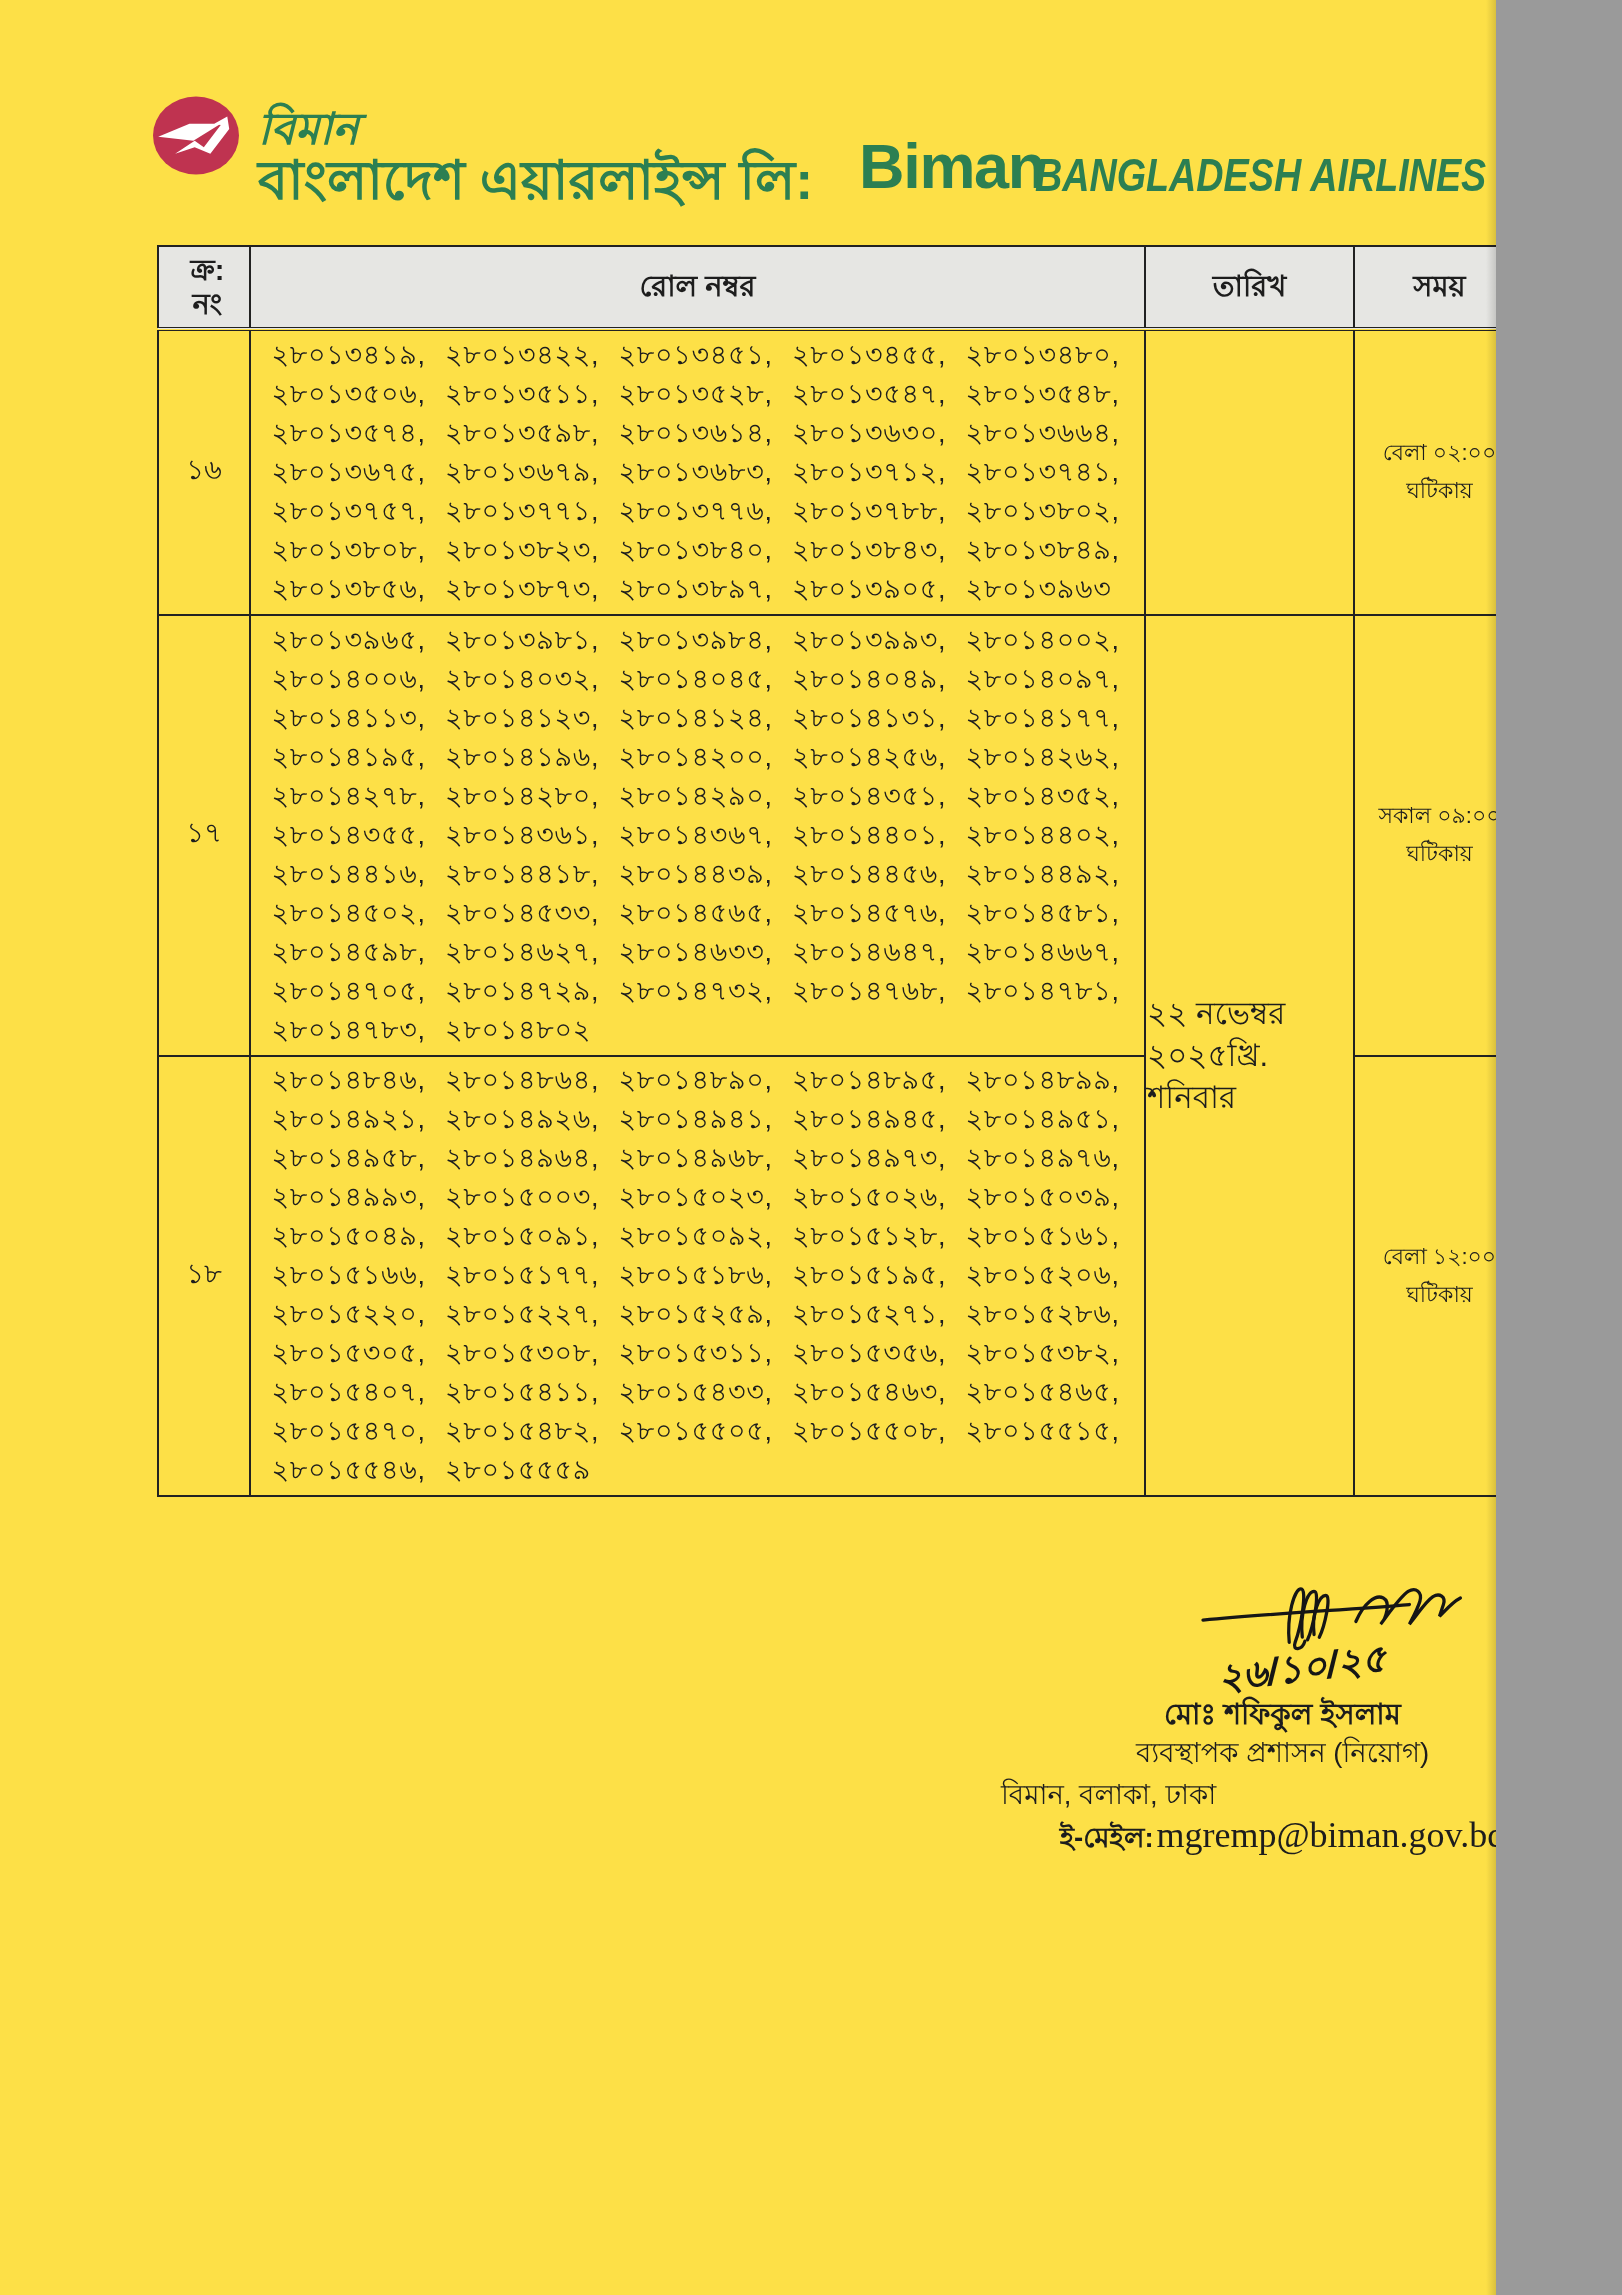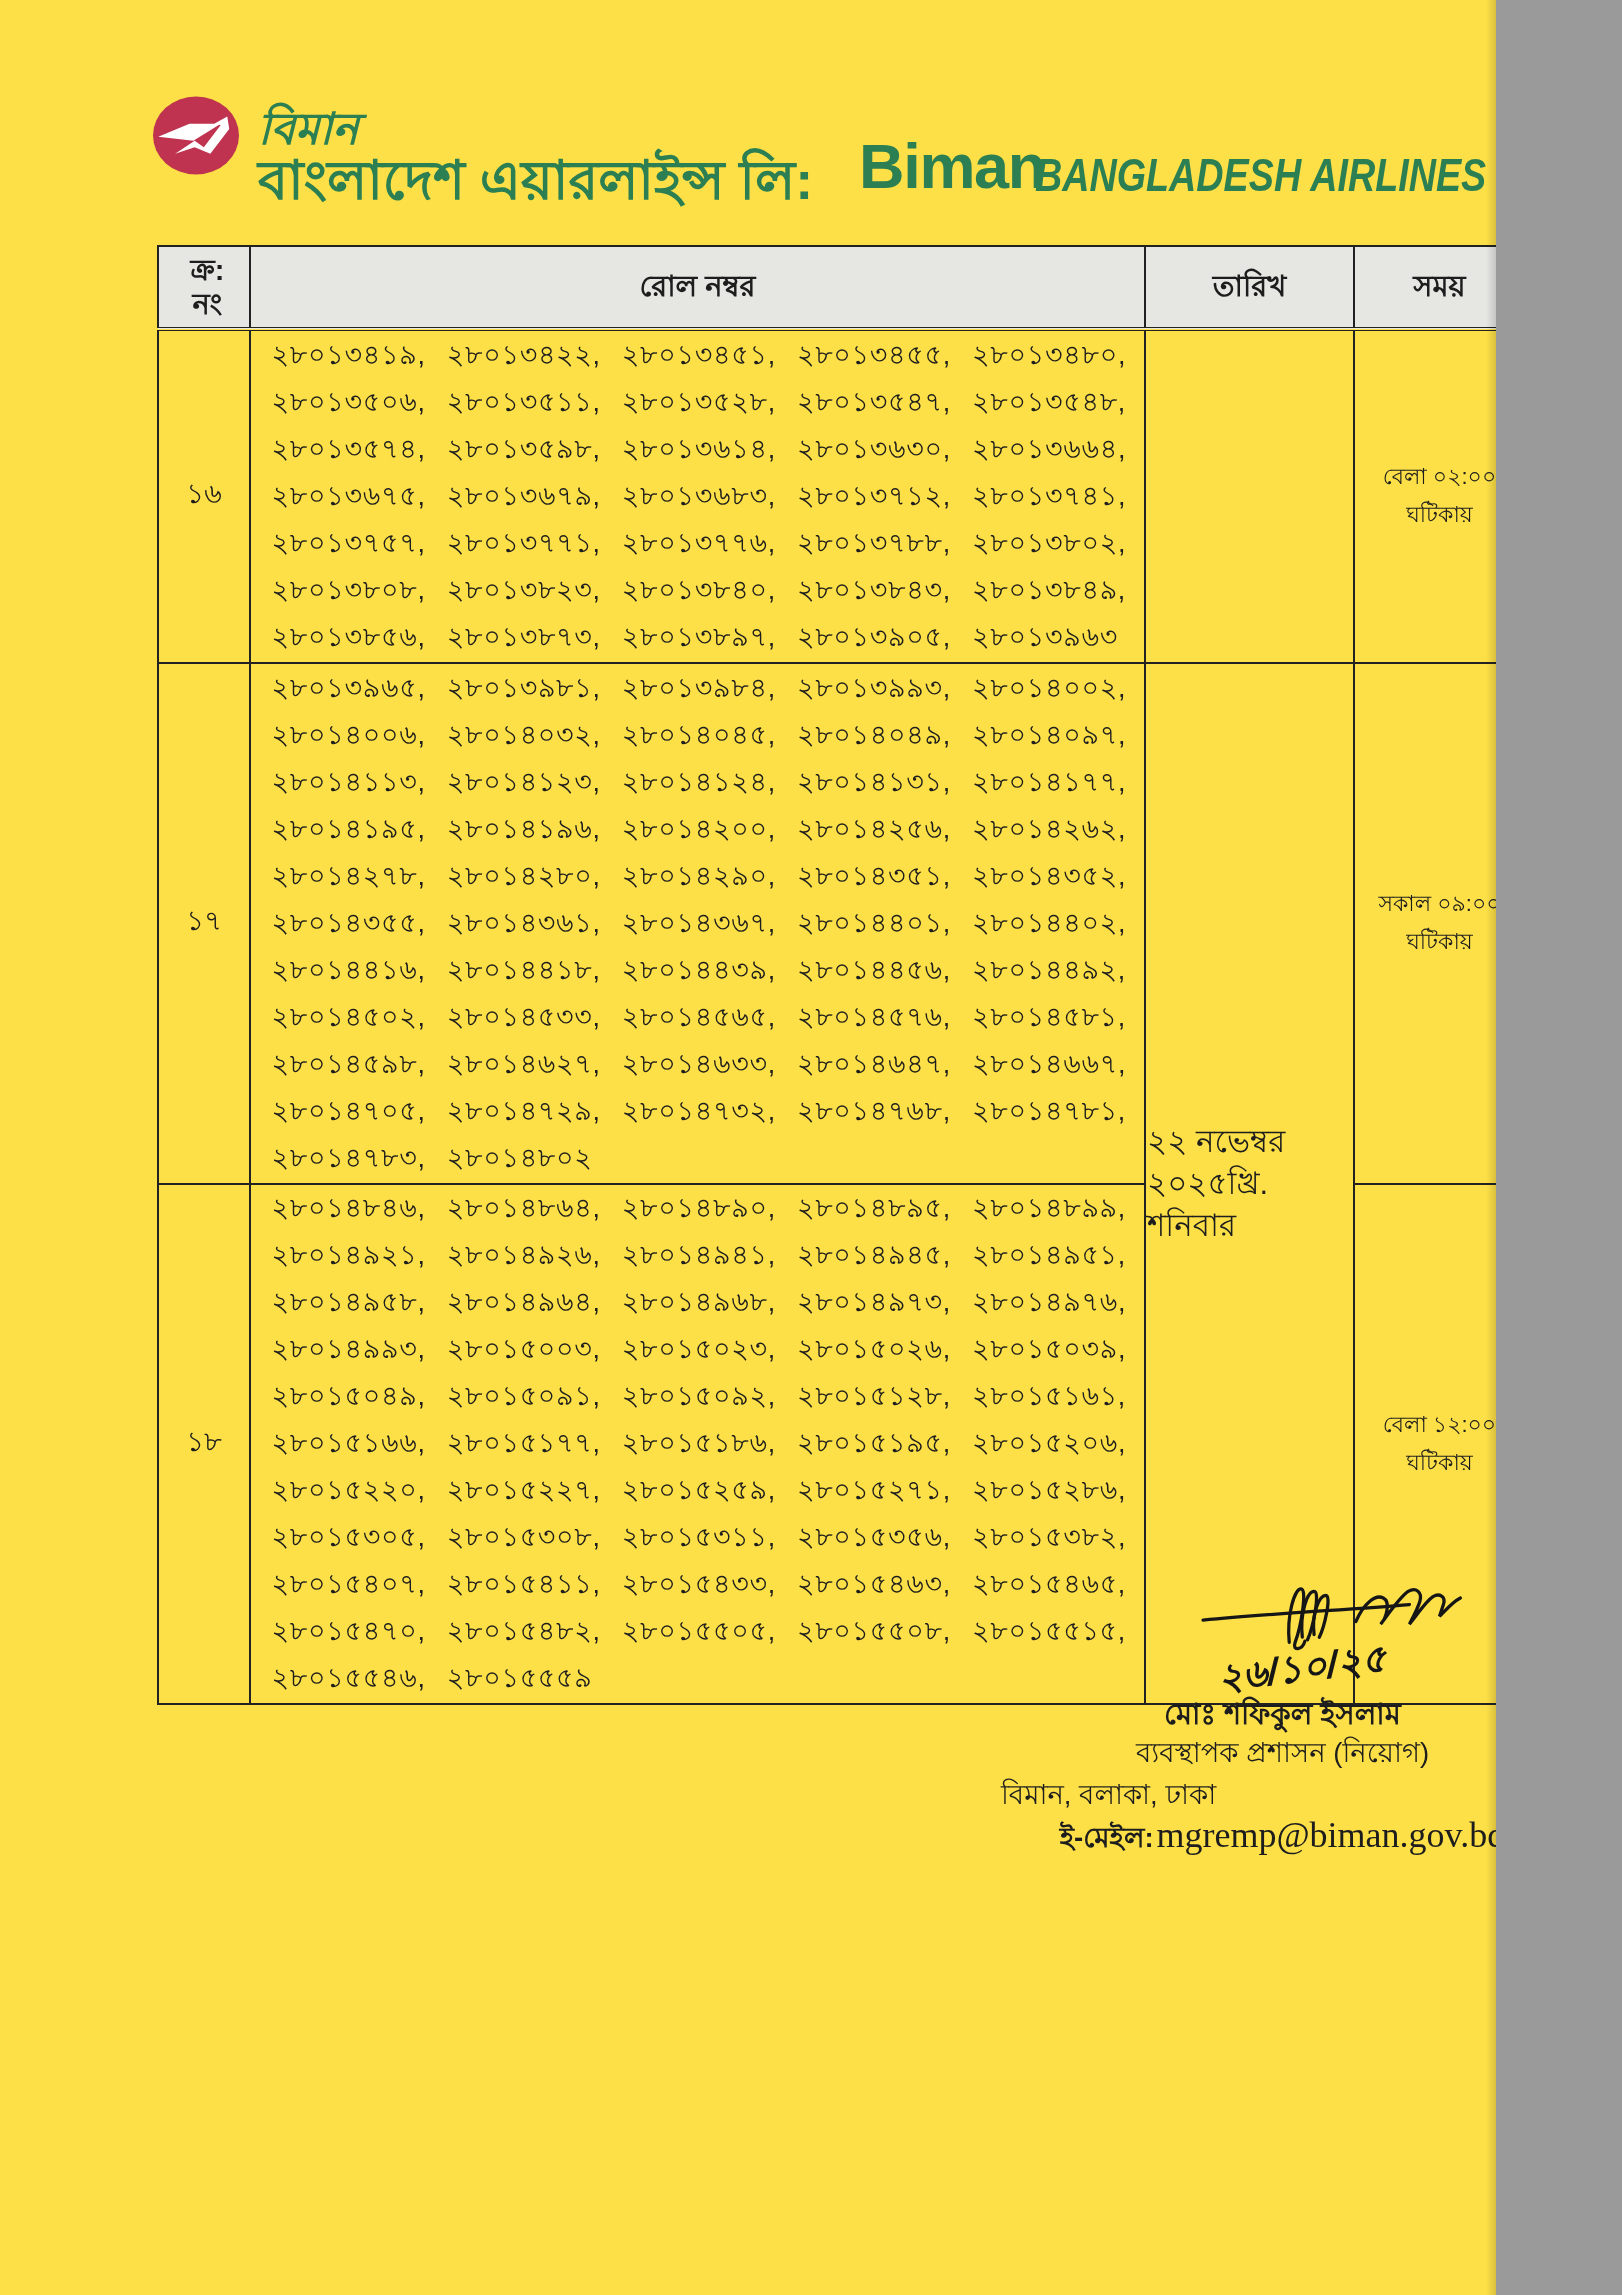--- a/index.html
+++ b/index.html
@@ -26,21 +26,21 @@
   .table-wrap{position:absolute;left:157px;top:245px;width:1368px;}
   table.schedule{width:1368px;border-collapse:collapse;table-layout:fixed;}
   .schedule th,.schedule td{border:2px solid #222;}
   .schedule thead th{
     background:#e6e6e3;height:78px;font-size:29px;font-weight:700;
     border-bottom:4.6px double #222;vertical-align:middle;}
   th.h-serial{text-align:center;padding-left:7.9px;font-size:27.5px;line-height:34px;}
   .c-serial{text-align:center;font-size:27.5px;vertical-align:middle;}
   .c-rolls{vertical-align:top;}
   .rolls-grid{display:grid;grid-template-columns:repeat(5,1fr);
-    padding:3.9px 3.9px 3.9px 19.6px;line-height:39px;font-size:27px;letter-spacing:0.7px;gap:8px;}
+    padding:3.9px 3.9px 3.9px 19.6px;line-height:39px;font-size:27px;letter-spacing:0.7px;}
   .rolls-grid span{white-space:nowrap;}
   .c-date{text-align:left;font-size:31px;line-height:42px;vertical-align:middle;}
   .c-time{text-align:center;font-size:22px;line-height:38px;vertical-align:middle;}
   
   .sig-area{position:absolute;left:1001px;top:1557px;width:563px;}
   .sig-svg{position:absolute;left:190px;top:6.5px;}
   .sig-date{position:absolute;left:216px;top:73px;width:301px;font-size:38px;
     font-style:italic;font-weight:600;transform:rotate(-7deg);white-space:nowrap;color:#161616;}
   .sig-name{position:absolute;left:0;top:134px;width:563px;text-align:center;
     font-size:29px;font-weight:700;white-space:nowrap;}

